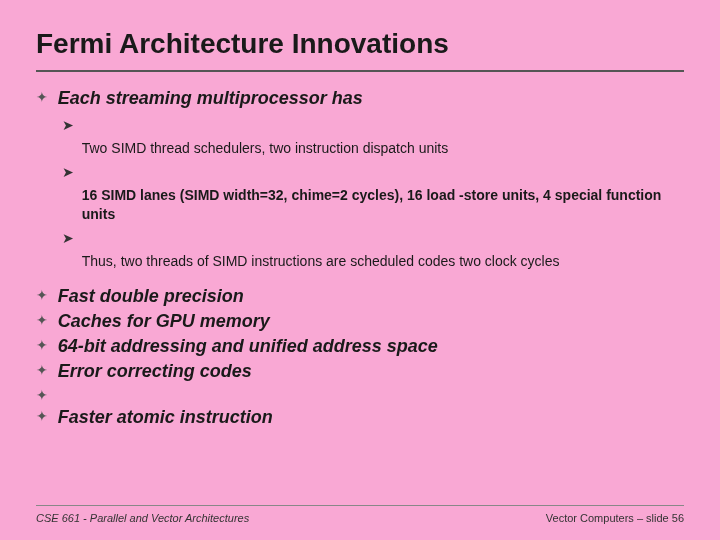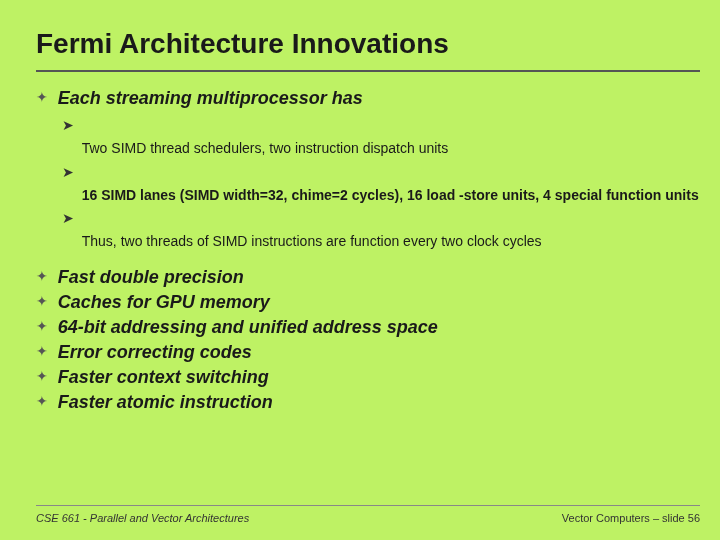--- a/index.html
+++ b/index.html
@@ -12,22 +12,22 @@
       width: 720px;
       height: 540px;
       background: #ffffff;
       font-family: Arial, Helvetica, sans-serif;
       overflow: hidden;
     }
 
     .slide {
       width: 720px;
       height: 540px;
-      background: #bef264;
-      padding: 28px 20px 16px 36px;
+      background: #f9a8d4;
+      padding: 28px 36px 16px 36px;
       display: flex;
       flex-direction: column;
     }
 
     .title {
       font-size: 28px;
       font-weight: bold;
       color: #1a1a1a;
       margin-bottom: 10px;
     }
@@ -147,21 +147,21 @@
       </div>
       <div class="sub-item">
         <span class="arrow">➤</span>
         <span class="sub-text">
           <strong>16 SIMD lanes (SIMD width=32, chime=2 cycles), 16 load -store units, 4 special function units</strong>
         </span>
       </div>
       <div class="sub-item">
         <span class="arrow">➤</span>
         <span class="sub-text">
-          <span>Thus, two threads of SIMD instructions are function every two clock cycles</span>
+          <span>Thus, two threads of SIMD instructions are scheduled codes two clock cycles</span>
         </span>
       </div>
     </div>
 
     <div class="bullet-items">
       <div class="bullet-item">
         <span class="bullet-diamond">✦</span>
         <span class="section-text">Fast double precision</span>
       </div>
       <div class="bullet-item">
@@ -171,21 +171,20 @@
       <div class="bullet-item">
         <span class="bullet-diamond">✦</span>
         <span class="section-text">64-bit addressing and unified address space</span>
       </div>
       <div class="bullet-item">
         <span class="bullet-diamond">✦</span>
         <span class="section-text">Error correcting codes</span>
       </div>
       <div class="bullet-item">
         <span class="bullet-diamond">✦</span>
-        <span class="section-text">Faster context switching</span>
       </div>
       <div class="bullet-item">
         <span class="bullet-diamond">✦</span>
         <span class="section-text">Faster atomic instruction</span>
       </div>
     </div>
 
   </div>
 
   <div class="footer">

